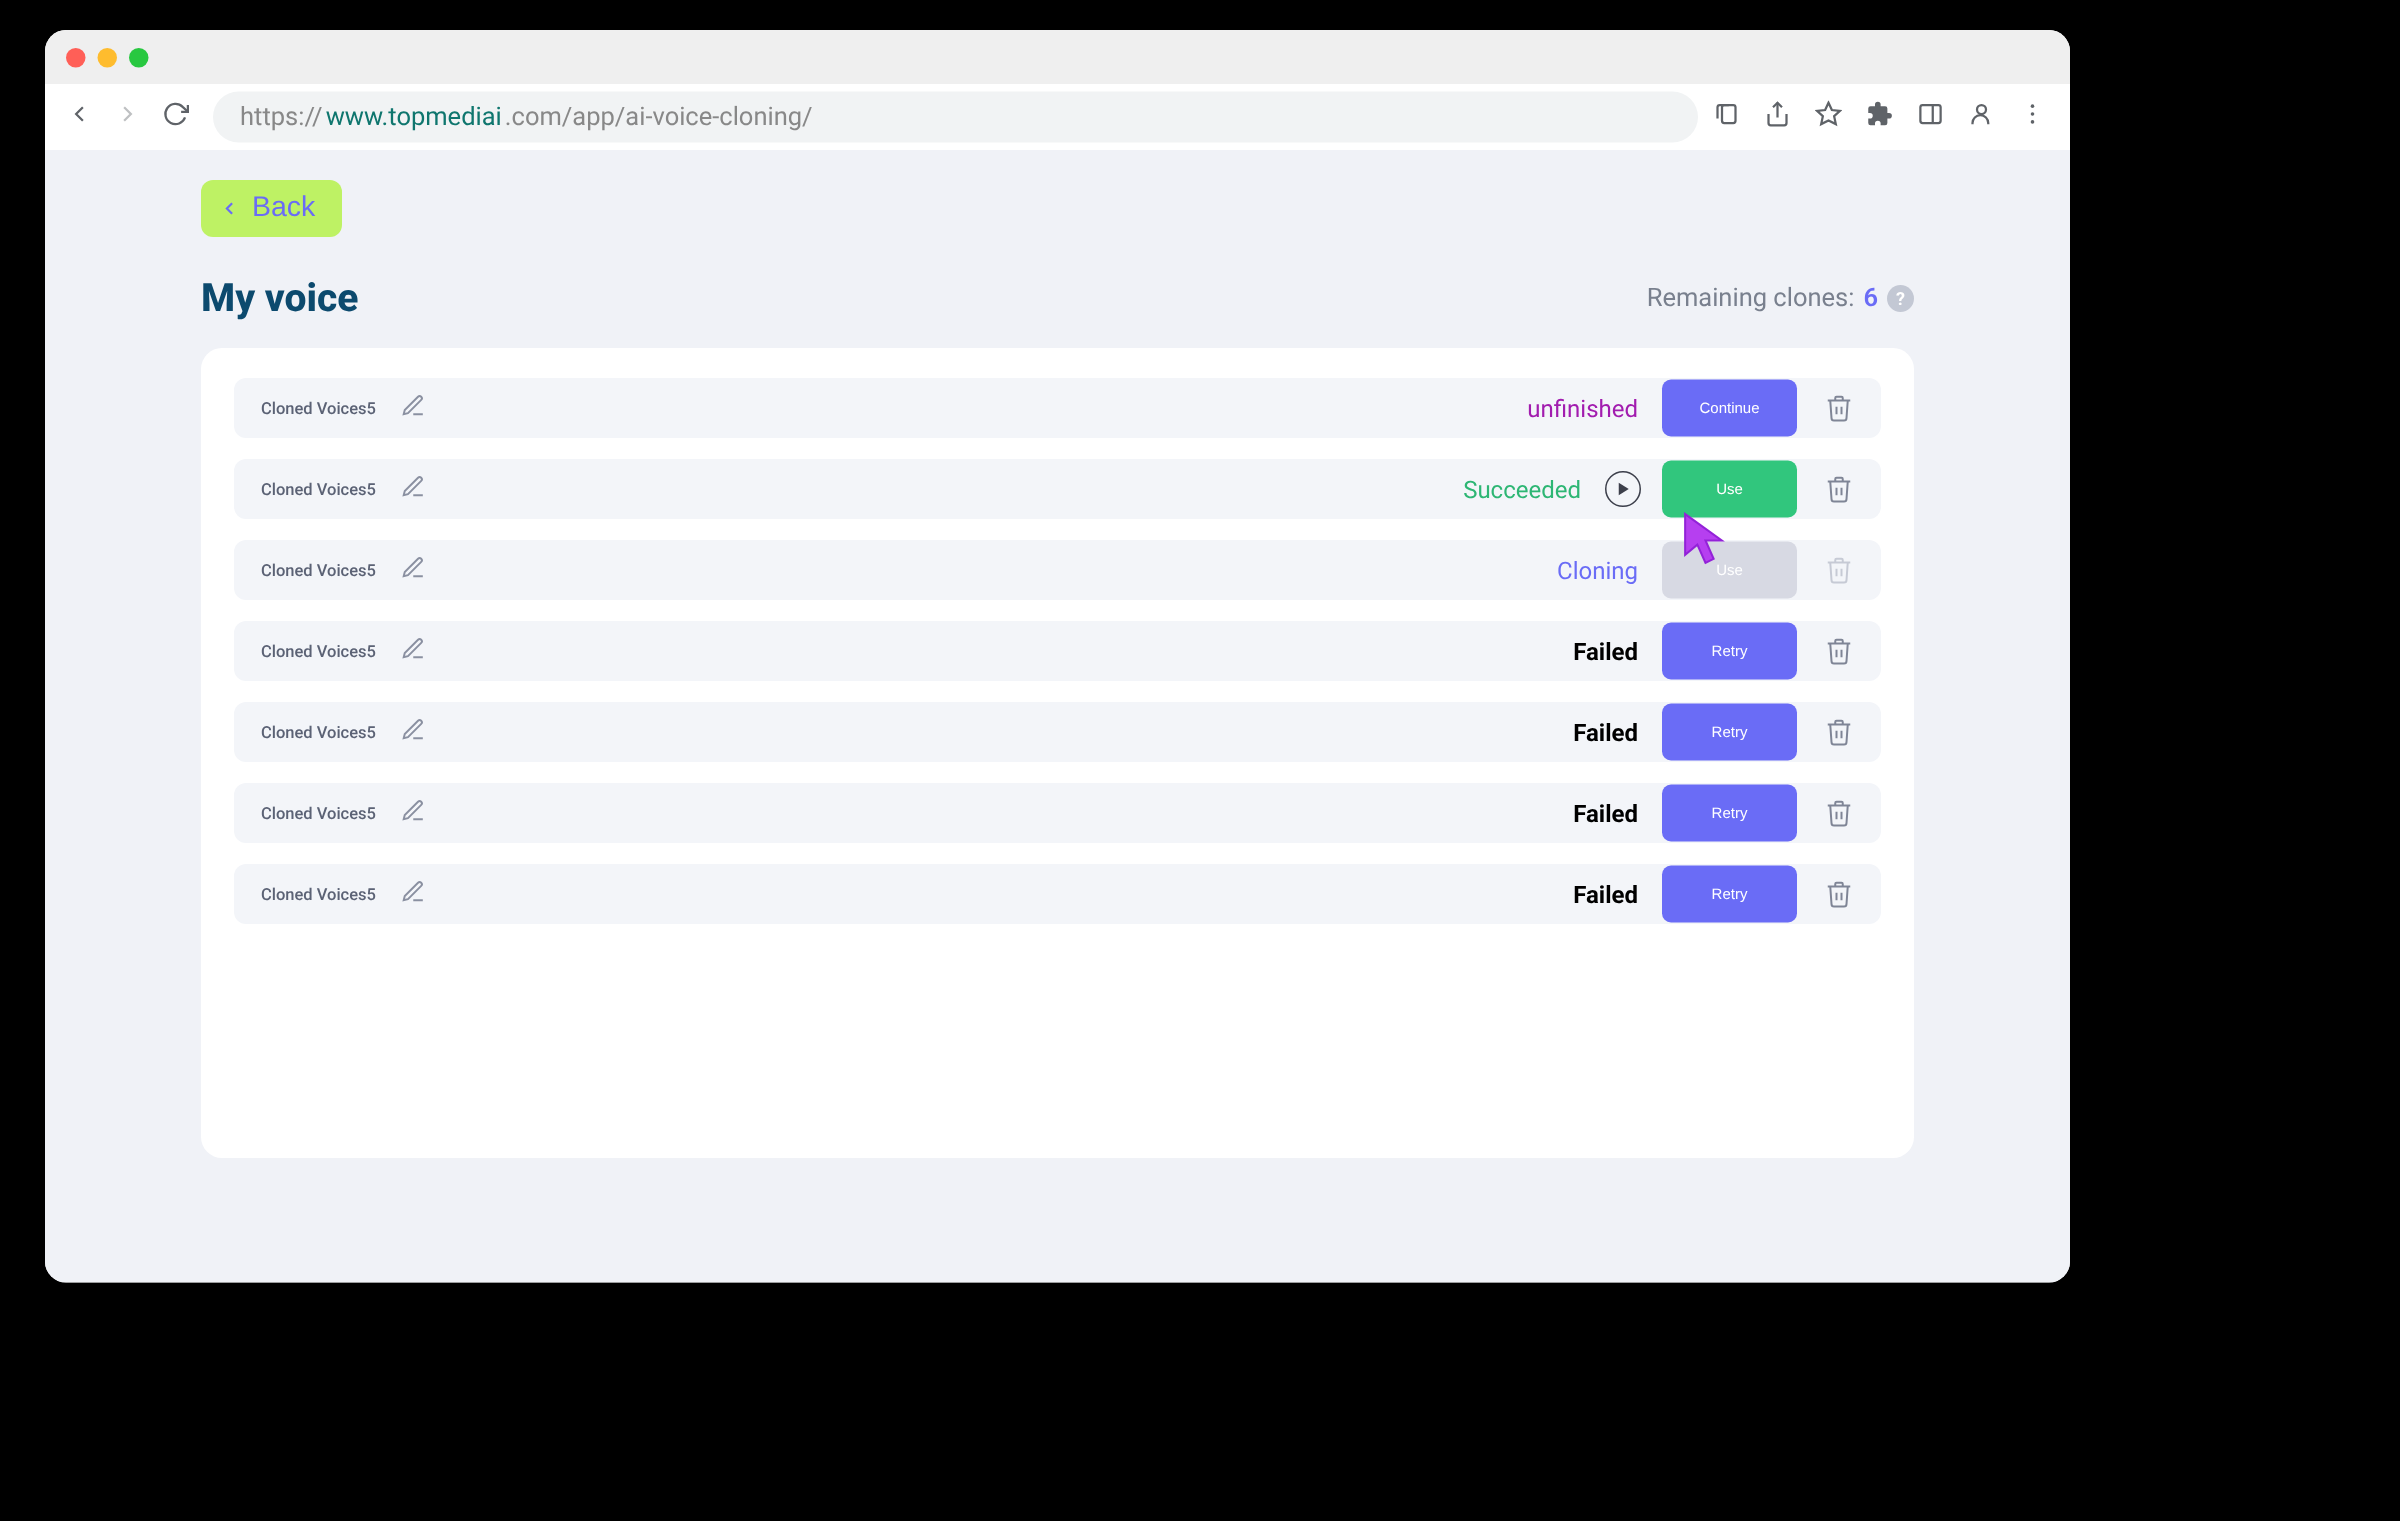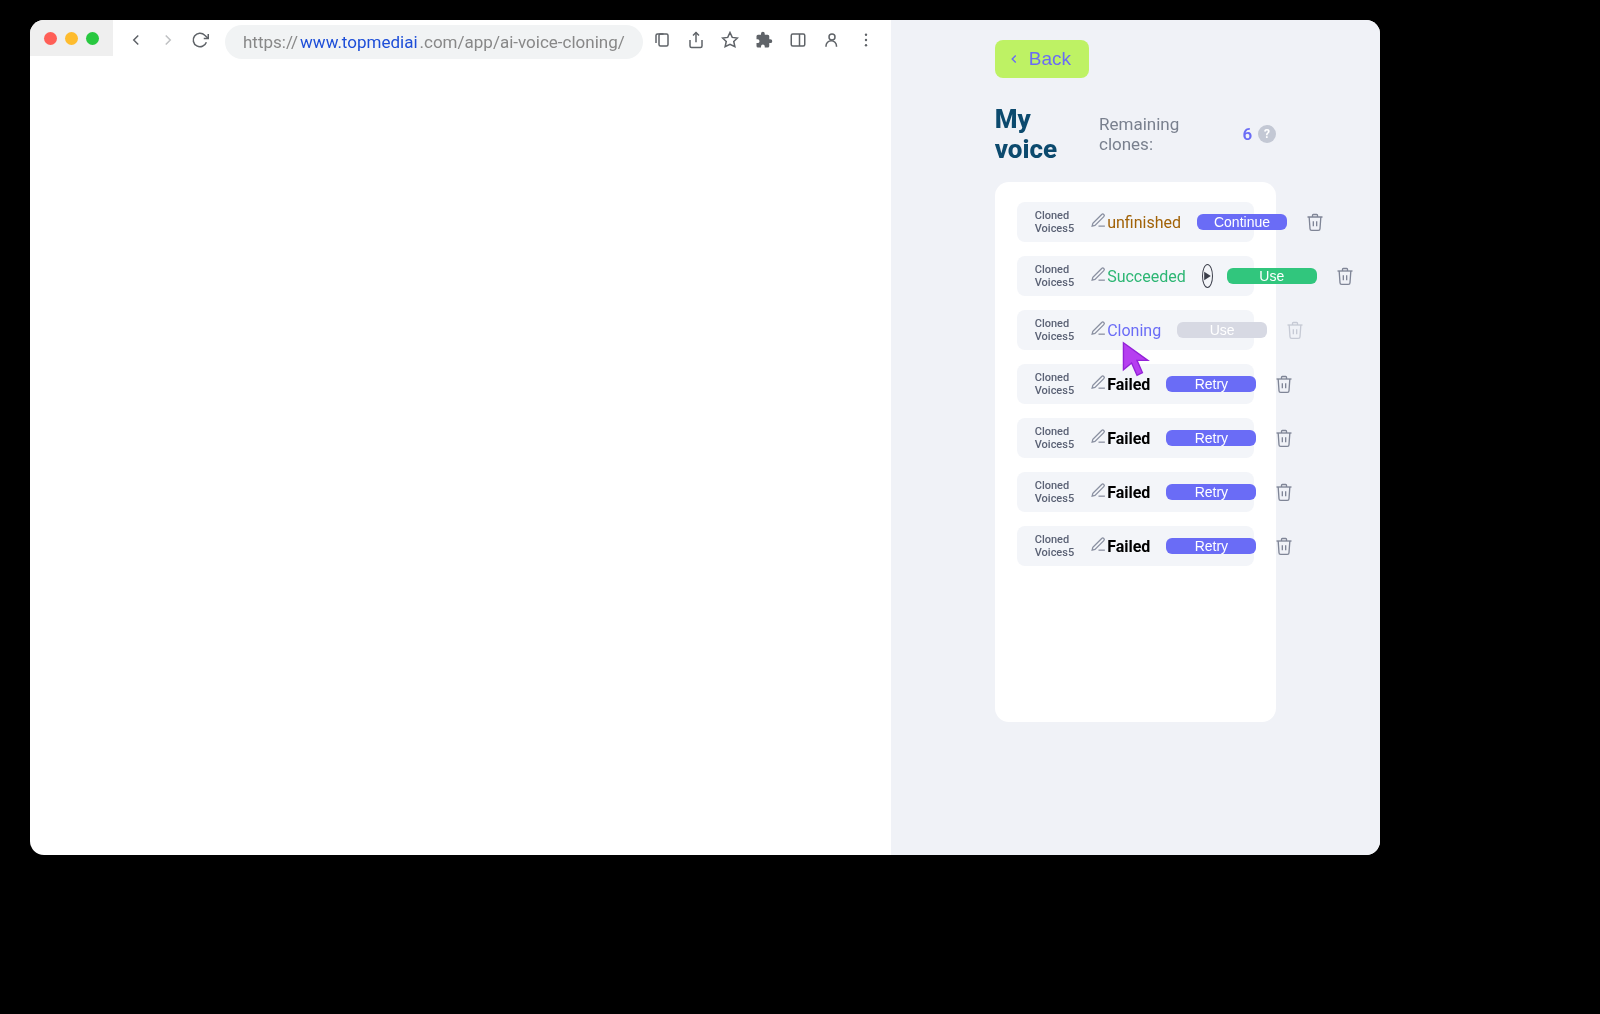--- a/index.html
+++ b/index.html
@@ -18,21 +18,21 @@
     background: #000;
   }
   .window {
     width: 1350px;
     height: 835px;
     background: #fff;
     border-radius: 14px;
     overflow: hidden;
     box-shadow: 0 30px 60px rgba(0,0,0,0.5);
     display: flex;
-    flex-direction: row;
+    flex-direction: column;
     margin-left: 10px;
   }
   .titlebar {
     height: 36px;
     background: #efefef;
     display: flex;
     align-items: center;
     padding: 0 14px;
   }
   .traffic { display: flex; gap: 8px; }
@@ -134,35 +134,35 @@
     font-weight:500;
   }
   .edit-icon {
     margin-left: 16px;
     color:#8a90a1;
     cursor:pointer;
   }
   .edit-icon svg { width:17px;height:17px; stroke:#8a90a1; stroke-width:1.8; fill:none;}
   .spacer { flex:1; }
   .status { font-size:16px; margin-right: 16px; }
-  .status.unfinished { color:#a16207; }
+  .status.unfinished { color:#a21caf; }
   .status.succeeded { color:#2db674; }
   .status.cloning { color:#6a6cf6;text-align:right; }
   .status.failed { color:#000000;font-weight:bold; }
   .play-btn {
     width:24px;height:24px;border:1.8px solid #3c3f4b;border-radius:50%;
     display:flex;align-items:center;justify-content:center;margin-right:14px;cursor:pointer;background:transparent;
   }
   .play-btn svg{width:9px;height:10px;fill:#3c3f4b;}
   .action-btn {
     min-width: 90px;
-    height: 16px;
+    height: 38px;
     border:none;
     border-radius: 6px;
-    font-size:14px;
+    font-size:10px;
     color:#fff;
     font-weight:500;
     cursor:pointer;
     margin-right: 18px;
     padding: 0 14px;
   }
   .action-btn.purple { background:#6a6cf6; }
   .action-btn.green { background:#31c67d; }
   .action-btn.disabled { background:#d7d9e3; color:#fff; cursor:default;}
   .trash {
@@ -197,21 +197,21 @@
         <span style="opacity:.4"><svg viewBox="0 0 24 24" fill="none" stroke="currentColor" stroke-width="2">
               <path d="M9 18l6-6-6-6"></path>
             </svg></span>
         <span><svg viewBox="0 0 24 24" fill="none" stroke="currentColor" stroke-width="2">
               <path d="M23 4v6h-6"></path>
               <path d="M20.49 15a9 9 0 1 1-2.12-9.36L23 10"></path>
             </svg></span>
       </div>
       <div class="url-bar">
         <span class="url-host-light">https://</span>
-        <span style="color:#1d4ed8">www.topmediai</span>
+        <span style="color:#0f766e">www.topmediai</span>
         <span class="url-host-light">.com/app/ai-voice-cloning/</span>
       </div>
       <div class="tool-right">
         <span><svg viewBox="0 0 24 24" fill="none" stroke="currentColor" stroke-width="2">
               <rect x="8" y="4" width="12" height="16" rx="2"></rect>
               <path d="M4 16V6a2 2 0 0 1 2-2h8"></path>
             </svg></span>
         <span><svg viewBox="0 0 24 24" fill="none" stroke="currentColor" stroke-width="2">
               <path d="M4 12v8a2 2 0 0 0 2 2h12a2 2 0 0 0 2-2v-8"></path>
               <polyline points="16 6 12 2 8 6"></polyline>

